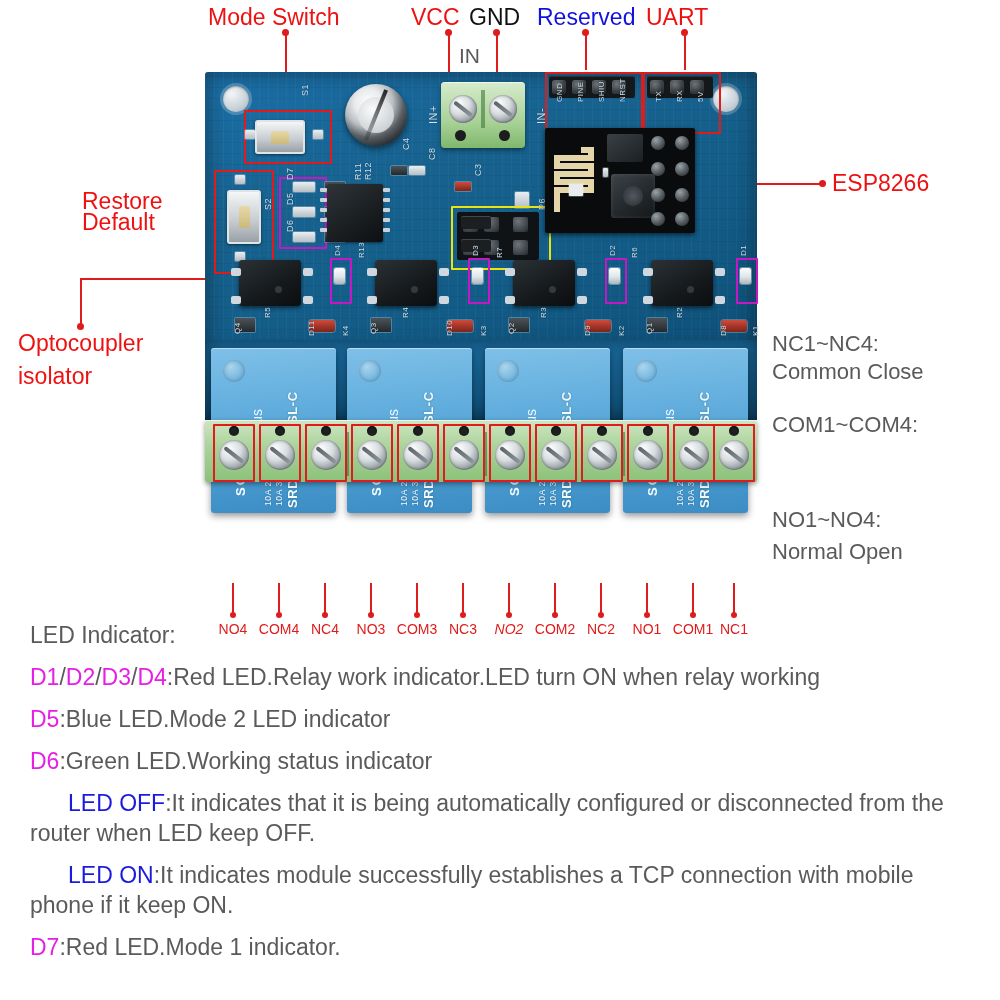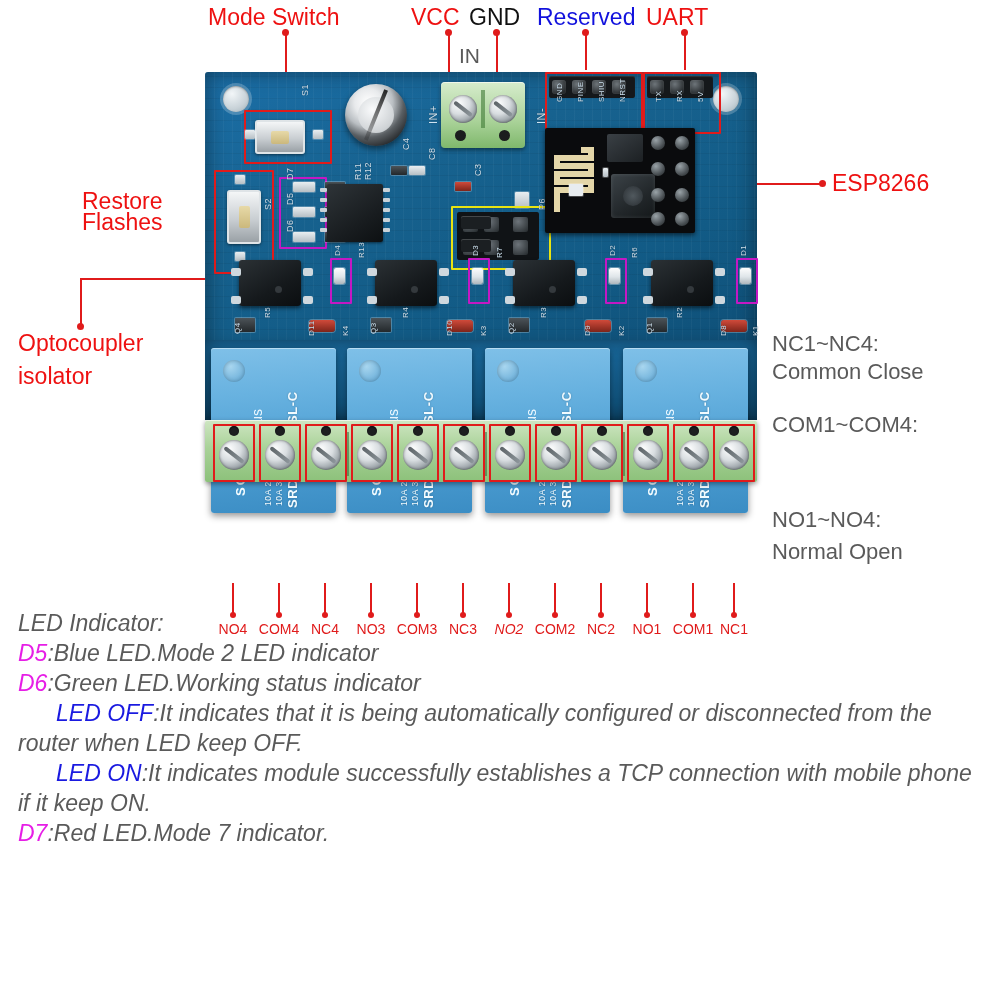--- a/index.html
+++ b/index.html
@@ -240,21 +240,21 @@
   .hl{position:absolute;border:2px solid #e01b1b;border-radius:1px;}
   .hl.magenta{border-color:#c418c4;}
   .hl.yellow{border-color:#e9e411;}
 
   
   #textblock{
     position:absolute;left:18px;top:608px;width:968px;
     color:#5a5a5a;font-size:23px;line-height:30px;
     font-family:"Liberation Sans", sans-serif;
   }
-  #textblock p{margin:0;font-style:italic;}
+  #textblock p{margin:12px;}
   .k-mag{color:#e61ee6;}
   .k-blue{color:#1a1ae0;}
   .indent{text-indent:38px;}
   .sep{color:#5a5a5a;}
 
   .side-note{
     position:absolute;color:#5a5a5a;font-size:22px;line-height:28px;
     white-space:nowrap;font-family:"Liberation Sans", sans-serif;
   }
   .termlabel{
@@ -283,21 +283,21 @@
   <div class="lead v" style="left:496px;top:32px;height:68px;"></div>
   <div class="dot" style="left:493px;top:29px;"></div>
 
   <div class="lead v" style="left:585px;top:32px;height:38px;"></div>
   <div class="dot" style="left:582px;top:29px;"></div>
 
   <div class="lead v" style="left:684px;top:32px;height:38px;"></div>
   <div class="dot" style="left:681px;top:29px;"></div>
 
   <div class="anno" style="left:82px;top:188px;">Restore</div>
-  <div class="anno" style="left:82px;top:209px;">Flashes</div>
+  <div class="anno" style="left:82px;top:209px;">Default</div>
   <div class="lead h" style="left:211px;top:200px;width:68px;"></div>
   <div class="dot" style="left:207px;top:197px;"></div>
 
   <div class="anno" style="left:18px;top:330px;">Optocoupler</div>
   <div class="anno" style="left:18px;top:363px;">isolator</div>
   <div class="lead v" style="left:80px;top:278px;height:48px;"></div>
   <div class="lead h" style="left:80px;top:278px;width:184px;"></div>
   <div class="dot" style="left:77px;top:323px;"></div>
 
   <div class="anno" style="left:832px;top:170px;">ESP8266</div>
@@ -657,21 +657,22 @@
       <div class="termlabel" style="left: 555px; top: 621px; transform: translateX(-50%);">COM2</div>
       <div class="termlabel" style="left: 601px; top: 621px; transform: translateX(-50%);">NC2</div>
       <div class="termlabel" style="left: 647px; top: 621px; transform: translateX(-50%);">NO1</div>
       <div class="termlabel" style="left: 693px; top: 621px; transform: translateX(-50%);">COM1</div>
       <div class="termlabel" style="left: 734px; top: 621px; transform: translateX(-50%);">NC1</div>
     </div>
 
   <div id="textblock">
     <p>LED Indicator:</p>
     <div id="ledlines">
+        <p><span class="k-mag">D1</span><span class="sep">/</span><span class="k-mag">D2</span><span class="sep">/</span><span class="k-mag">D3</span><span class="sep">/</span><span class="k-mag">D4</span><span>:Red LED.Relay work indicator.LED turn ON when relay working</span></p>
         <p><span class="k-mag">D5</span><span>:Blue LED.Mode 2 LED indicator</span></p>
         <p><span class="k-mag">D6</span><span>:Green LED.Working status indicator</span></p>
         <p class="indent"><span class="k-blue">LED OFF</span><span>:It indicates that it is being automatically configured or disconnected from the router when LED keep OFF.</span></p>
         <p class="indent"><span class="k-blue">LED ON</span><span>:It indicates module successfully establishes a TCP connection with mobile phone if it keep ON.</span></p>
-        <p><span class="k-mag">D7</span><span>:Red LED.Mode 7 indicator.</span></p>
+        <p><span class="k-mag">D7</span><span>:Red LED.Mode 1 indicator.</span></p>
       </div>
   </div>
 
 </div>
 
 </body></html>

